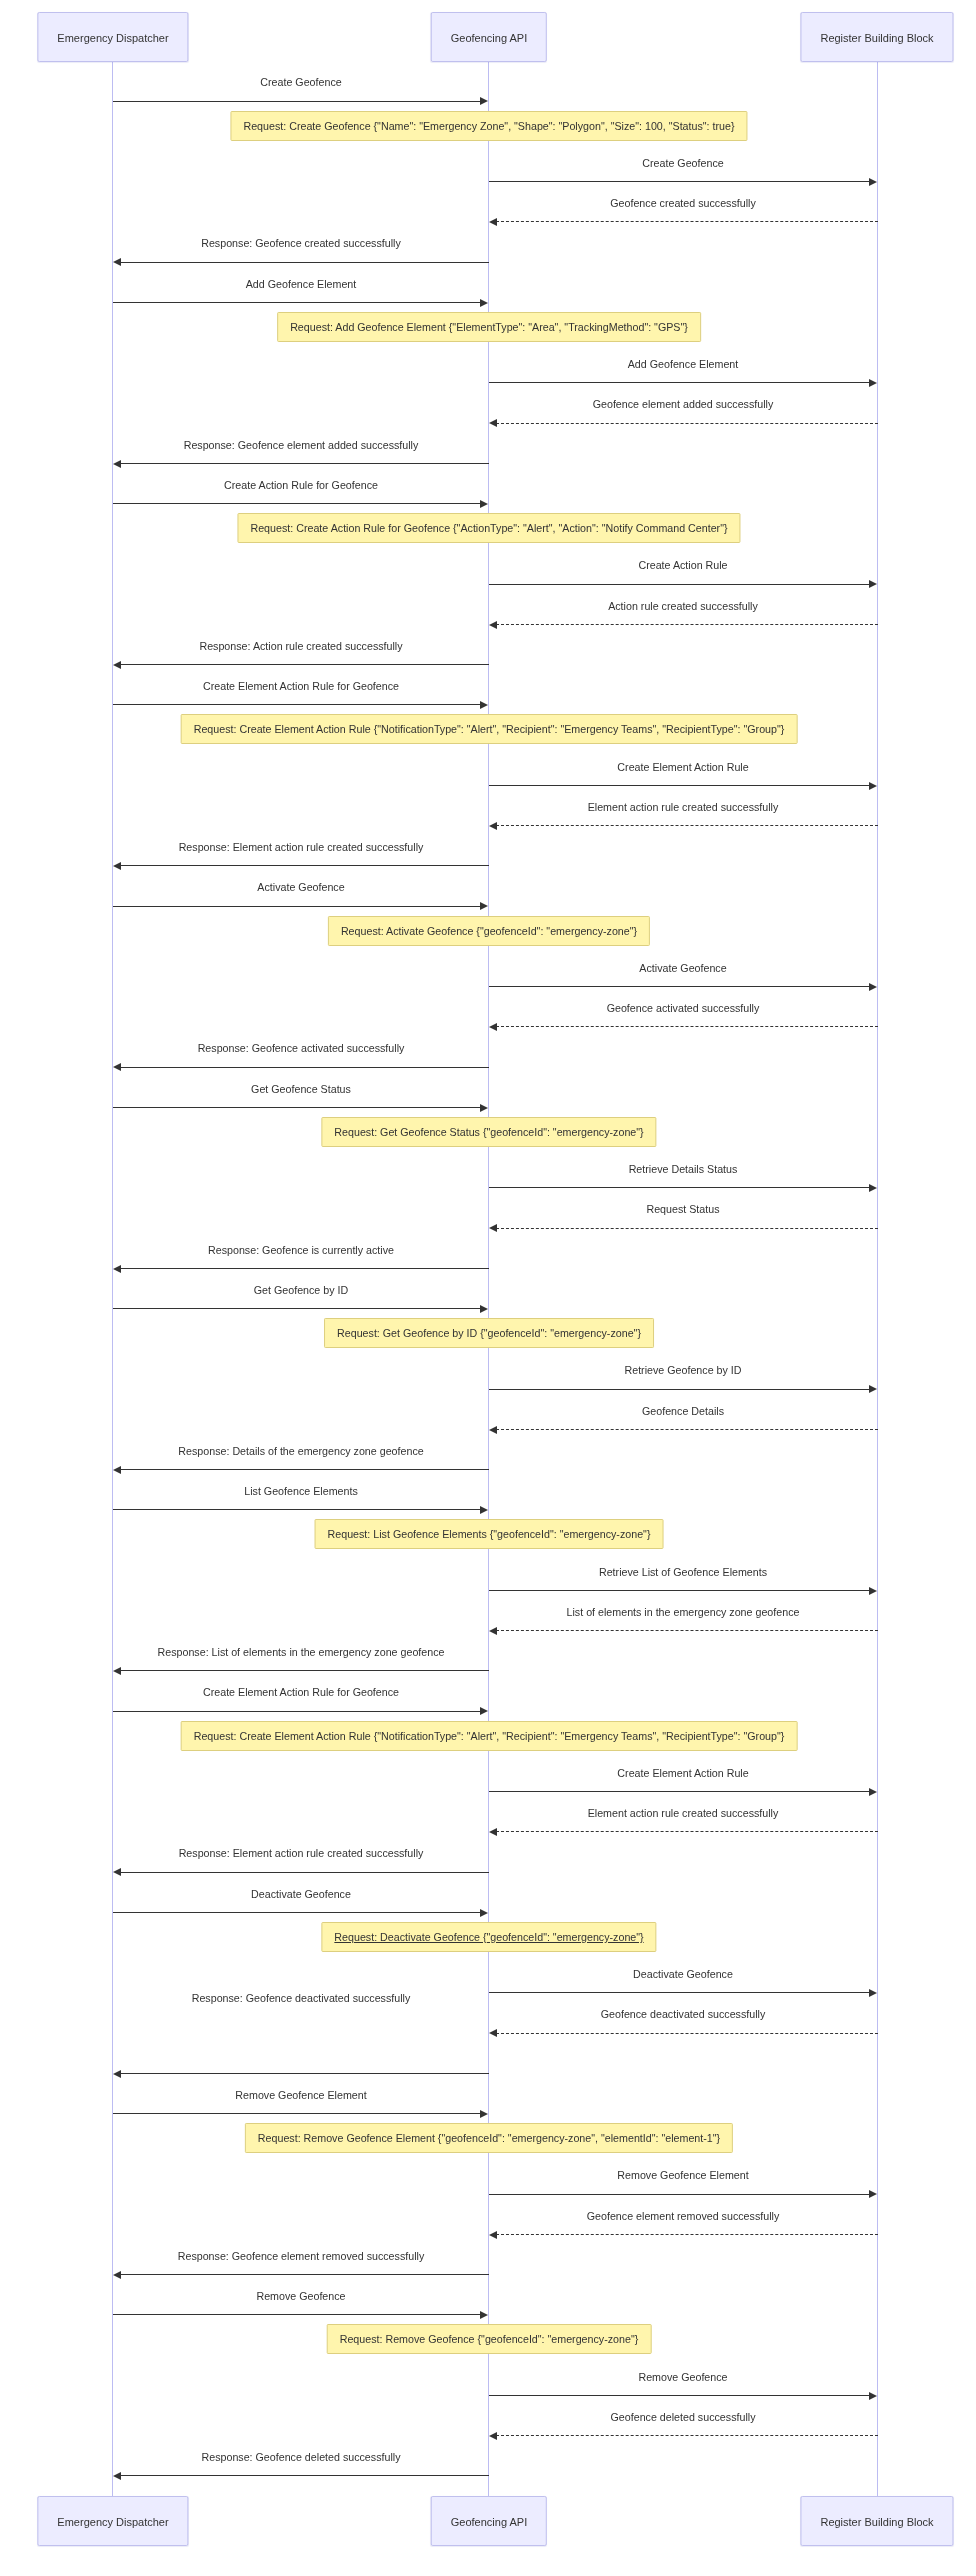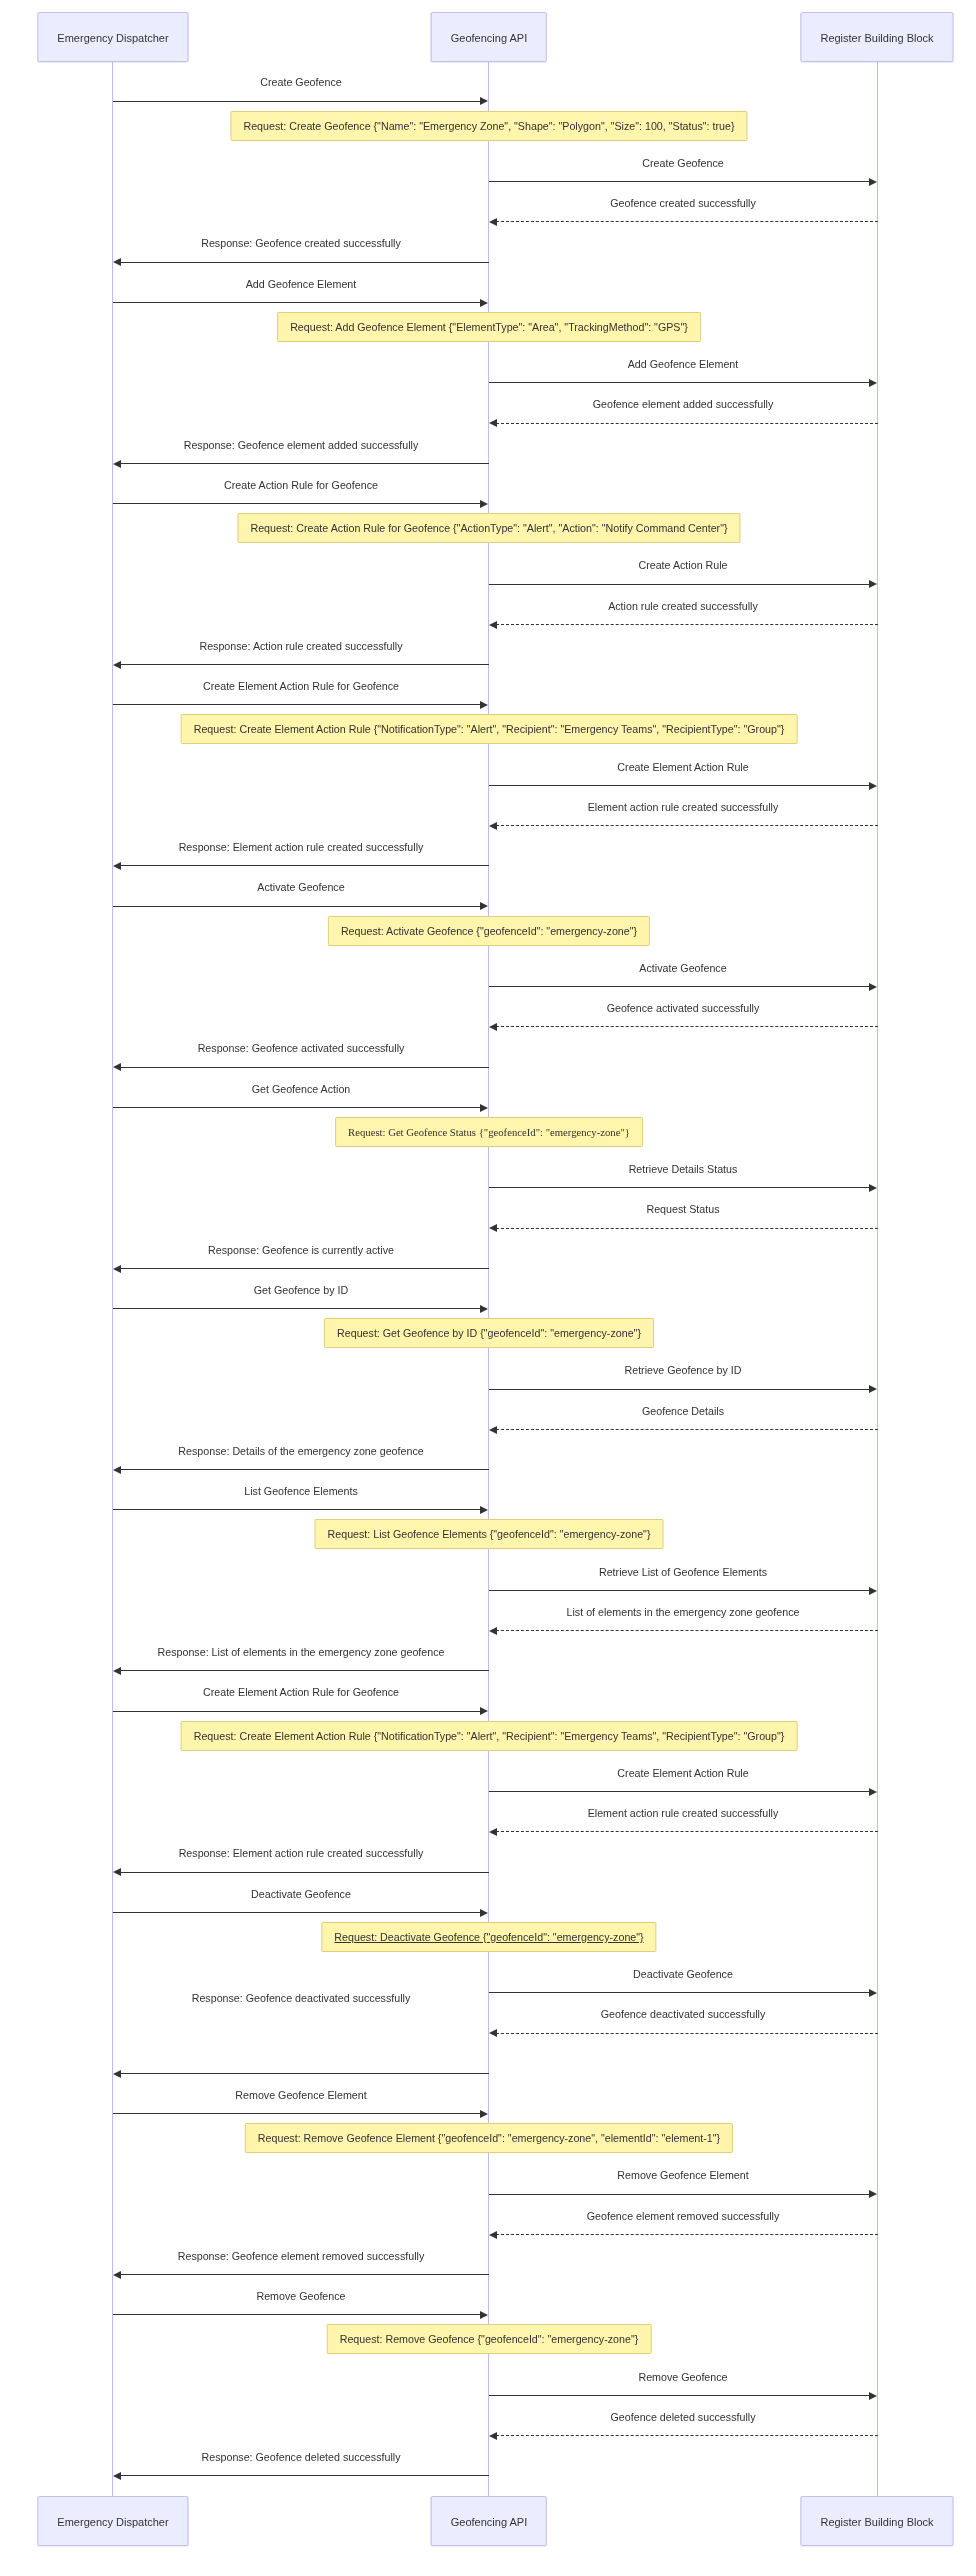--- a/index.html
+++ b/index.html
@@ -154,24 +154,24 @@
       <div class="note" style="left: 489px; top: 916px;">Request: Activate Geofence {"geofenceId": "emergency-zone"}</div>
       <div class="msg-label" style="left: 683px; top: 958px;">Activate Geofence</div>
       <div class="msg-line solid" style="left: 489px; width: 382px; top: 986px;"></div>
       <div class="arrowhead right" style="left: 869px; top: 983px;"></div>
       <div class="msg-label" style="left: 683px; top: 998px;">Geofence activated successfully</div>
       <div class="msg-line dotted" style="left: 496px; width: 382px; top: 1026px;"></div>
       <div class="arrowhead left" style="left: 489px; top: 1023px;"></div>
       <div class="msg-label" style="left: 301px; top: 1038px;">Response: Geofence activated successfully</div>
       <div class="msg-line solid" style="left: 119px; width: 370px; top: 1067px;"></div>
       <div class="arrowhead left" style="left: 113px; top: 1063px;"></div>
-      <div class="msg-label" style="left: 301px; top: 1079px;">Get Geofence Action</div>
+      <div class="msg-label" style="left: 301px; top: 1079px;">Get Geofence Status</div>
       <div class="msg-line solid" style="left: 113px; width: 370px; top: 1107px;"></div>
       <div class="arrowhead right" style="left: 480px; top: 1104px;"></div>
-      <div class="note" style="left: 489px; top: 1117px; font-family: Liberation Serif, serif;">Request: Get Geofence Status {"geofenceId": "emergency-zone"}</div>
+      <div class="note" style="left: 489px; top: 1117px;">Request: Get Geofence Status {"geofenceId": "emergency-zone"}</div>
       <div class="msg-label" style="left: 683px; top: 1159px;">Retrieve Details Status</div>
       <div class="msg-line solid" style="left: 489px; width: 382px; top: 1187px;"></div>
       <div class="arrowhead right" style="left: 869px; top: 1184px;"></div>
       <div class="msg-label" style="left: 683px; top: 1199px;">Request Status</div>
       <div class="msg-line dotted" style="left: 496px; width: 382px; top: 1228px;"></div>
       <div class="arrowhead left" style="left: 489px; top: 1224px;"></div>
       <div class="msg-label" style="left: 301px; top: 1240px;">Response: Geofence is currently active</div>
       <div class="msg-line solid" style="left: 119px; width: 370px; top: 1268px;"></div>
       <div class="arrowhead left" style="left: 113px; top: 1265px;"></div>
       <div class="msg-label" style="left: 301px; top: 1280px;">Get Geofence by ID</div>

